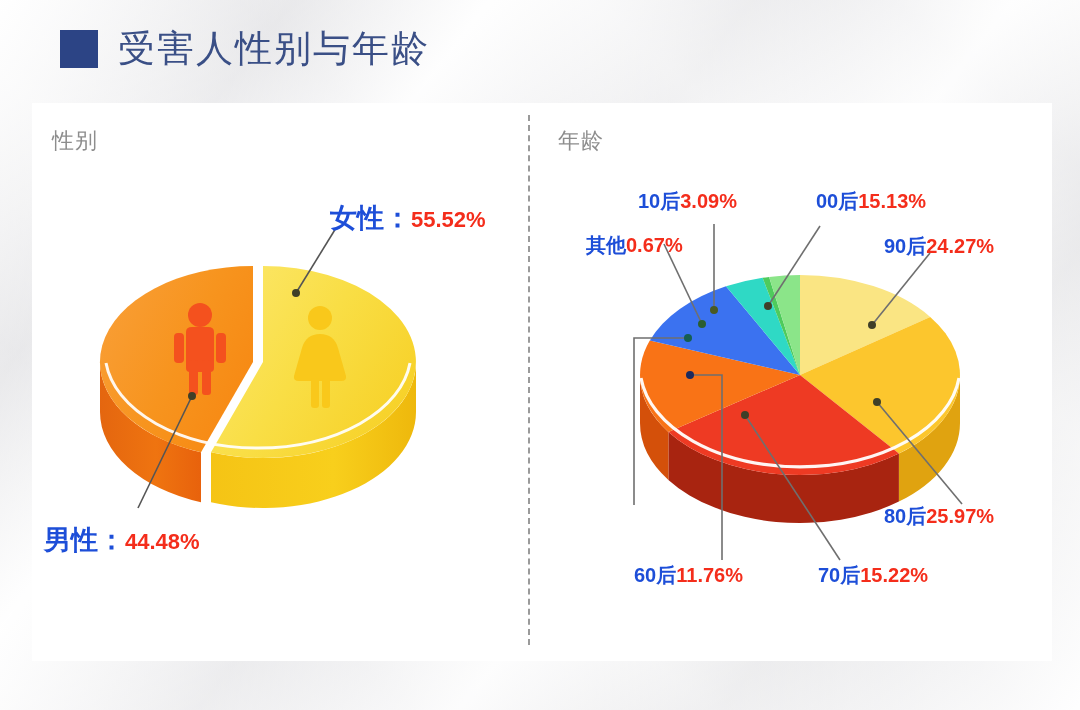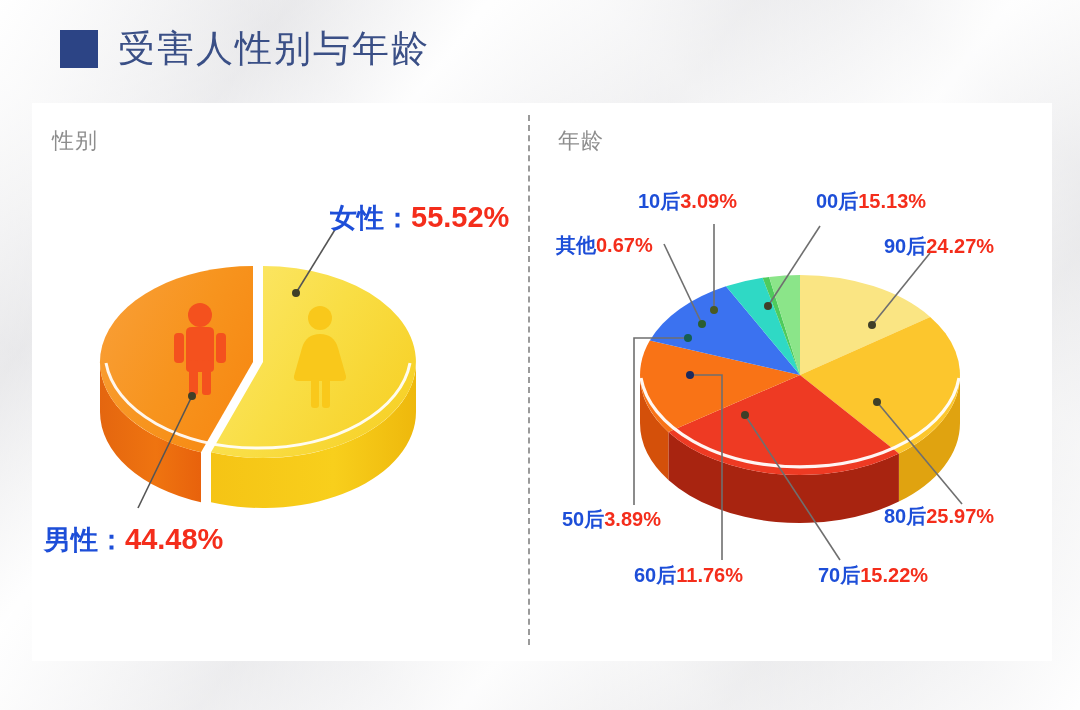--- a/index.html
+++ b/index.html
@@ -70,21 +70,21 @@
   .callout {
     position: absolute;
     font-size: 20px;
     font-weight: bold;
     white-space: nowrap;
     letter-spacing: 0px;
   }
   .callout .k { color: #1d4ed8; }
   .callout .v { color: #f42d1b; }
   .callout.big { font-size: 27px; }
-  .callout.big .v { font-size: 29px; }
+  .callout.big .v { font-size: 22px; }
 
   svg.overlay {
     position: absolute; left: 0; top: 0;
     width: 1080px; height: 710px;
     pointer-events: none;
   }
 </style>
 </head>
 <body>
 
@@ -217,38 +217,35 @@
     </g>
   </svg>
 
   <div class="callout big" style="left:330px; top:200px;">
     <span class="k">女性：</span><span class="v">55.52%</span>
   </div>
   <div class="callout big" style="left:44px; top:522px;text-align:right;">
     <span class="k">男性：</span><span class="v">44.48%</span>
   </div>
 
-  <div class="callout" style="left:556px; top:232px;text-align:center;">
+  <div class="callout" style="left:586px; top:232px;text-align:center;">
     <span class="k">其他</span><span class="v">0.67%</span>
   </div>
   <div class="callout" style="left:638px; top:188px;">
     <span class="k">10后</span><span class="v">3.09%</span>
   </div>
   <div class="callout" style="left:816px; top:188px;">
     <span class="k">00后</span><span class="v">15.13%</span>
   </div>
   <div class="callout" style="left:884px; top:233px;">
     <span class="k">90后</span><span class="v">24.27%</span>
   </div>
   <div class="callout" style="left:884px; top:503px;">
     <span class="k">80后</span><span class="v">25.97%</span>
   </div>
   <div class="callout" style="left:818px; top:562px;">
     <span class="k">70后</span><span class="v">15.22%</span>
   </div>
   <div class="callout" style="left:634px; top:562px;">
     <span class="k">60后</span><span class="v">11.76%</span>
   </div>
-  <div class="callout" style="left:562px; top:506px;">
-    <span class="k">50后</span><span class="v">3.89%</span>
-  </div>
 
 </div>
 
 </body></html>

